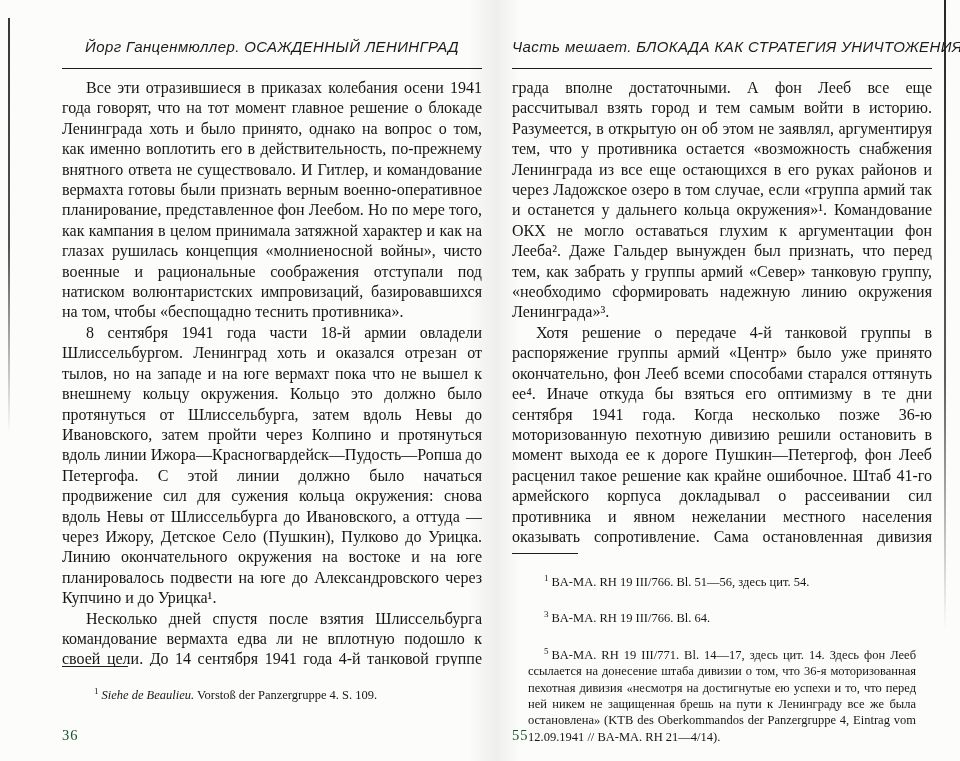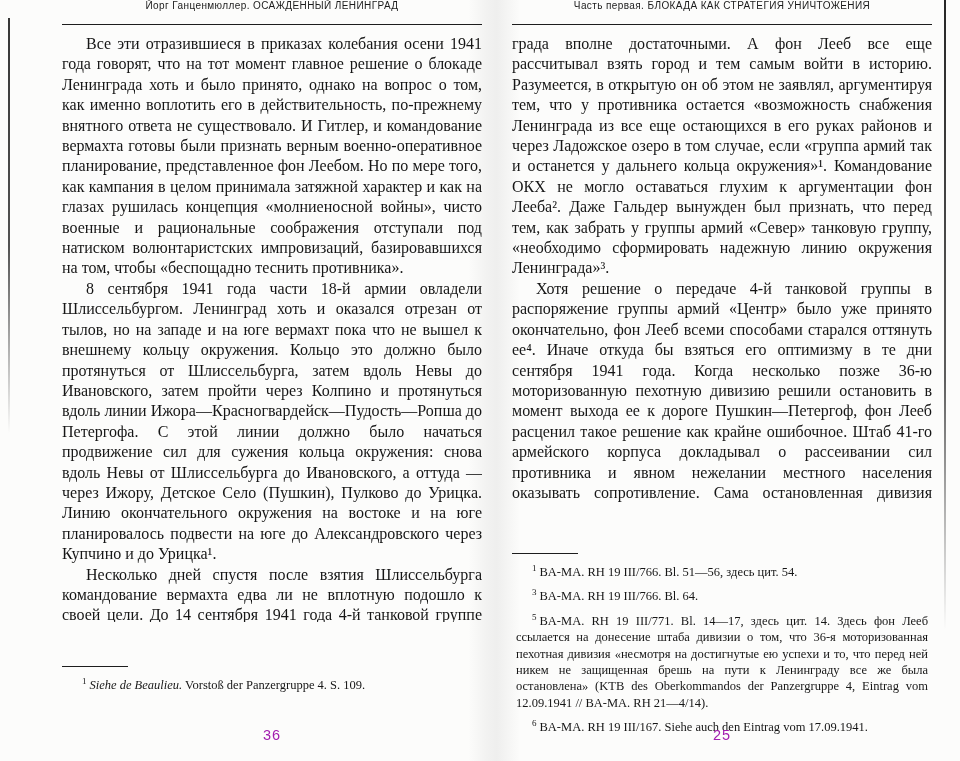--- a/index.html
+++ b/index.html
@@ -43,26 +43,28 @@
   .page {
     position: absolute;
     top: 0;
     width: 420px;
     height: 761px;
   }
   .page-left  { left: 62px;  }
   .page-right { left: 512px; }
 
   .running-head {
+    margin-top: 38px;
     text-align: center;
     font-family: "Liberation Sans", sans-serif;
-    font-size: 10px;
+    font-size: 15px;
     letter-spacing: 0.4px;
     color: #1b1b1b;
     white-space: nowrap;
+    font-style: italic;
   }
   .head-rule {
     margin-top: 13px;
     border: none;
     border-top: 1.5px solid #1d1d1d;
     height: 0;
   }
   .body-text {
     margin-top: 9px;
     font-family: "Liberation Serif", serif;
@@ -88,40 +90,40 @@
   .page-left  .footnotes { top: 666px; }
   .page-right .footnotes { top: 553px; }
   .fn-rule {
     width: 66px;
     border: none;
     border-top: 1.5px solid #1d1d1d;
     height: 0;
     margin: 0 0 6px 0;
   }
   .footnote {
-    margin: 4px;
+    margin: 16px;
     text-indent: 16px;
   }
   .fn-marker {
     vertical-align: super;
     font-size: 9px;
     margin-right: 3px;
   }
   .fn-author { font-style: italic; }
 
   .page-number {
     position: absolute;
     top: 727px;
     left: 0;
     width: 100%;
-    text-align: center;
-    font-family: Liberation Sans, sans-serif;
+    text-align: left;
+    font-family: Liberation Serif, serif;
     font-size: 14.5px;
     letter-spacing: 1px;
-    color: #a21caf;
+    color: #14532d;
   }
 </style>
 </head>
 <body>
 
 <div class="spread">
   <div class="edge-left"></div>
   <div class="edge-right"></div>
   <div class="spine"></div>
 
@@ -137,31 +139,31 @@
 
     <div class="footnotes">
       <div class="fn-rule"></div>
       <p class="footnote"><span class="fn-marker">1</span><span class="fn-author">Siehe de Beaulieu.</span> <span>Vorstoß der Panzergruppe 4. S. 109.</span></p>
     </div>
 
     <div class="page-number">36</div>
   </section>
 
   <section class="page page-right">
-    <div class="running-head">Часть первая. БЛОКАДА КАК СТРАТЕГИЯ УНИЧТОЖЕНИЯ</div>
+    <div class="running-head">Часть мешает. БЛОКАДА КАК СТРАТЕГИЯ УНИЧТОЖЕНИЯ</div>
     <div class="head-rule"></div>
 
     <div class="body-text">
       <p class="para">града вполне достаточными. А фон Лееб все еще рассчитывал взять город и тем самым войти в историю. Разумеется, в открытую он об этом не заявлял, аргументируя тем, что у противника остается «возможность снабжения Ленинграда из все еще остающихся в его руках районов и через Ладожское озеро в том случае, если «группа армий так и останется у дальнего кольца окружения»¹. Командование ОКХ не могло оставаться глухим к аргументации фон Лееба². Даже Гальдер вынужден был признать, что перед тем, как забрать у группы армий «Север» танковую группу, «необходимо сформировать надежную линию окружения Ленинграда»³.</p>
       <p class="para indent">Хотя решение о передаче 4-й танковой группы в распоряжение группы армий «Центр» было уже принято окончательно, фон Лееб всеми способами старался оттянуть ее⁴. Иначе откуда бы взяться его оптимизму в те дни сентября 1941 года. Когда несколько позже 36-ю моторизованную пехотную дивизию решили остановить в момент выхода ее к дороге Пушкин—Петергоф, фон Лееб расценил такое решение как крайне ошибочное. Штаб 41-го армейского корпуса докладывал о рассеивании сил противника и явном нежелании местного населения оказывать сопротивление. Сама остановленная дивизия также не рассчитывала столкнуться с серьезным сопротивлением врага⁵. По этой причине подобный приказ вызывал явное недоумение в частях дивизии. Генерал Рейнхардт докладывал о падении боевого духа, вызванном приказом корпусу прекратить продвижение вперед — «перед ними город, и ничто не мешает войти в него»⁶. Командующий 18-й армией генерал Георг фон</p>
     </div>
 
     <div class="footnotes">
       <div class="fn-rule"></div>
       <p class="footnote"><span class="fn-marker">1</span><span>BA-MA. RH 19 III/766. Bl. 51—56, здесь цит. 54.</span></p>
       <p class="footnote"><span class="fn-marker">3</span><span>BA-MA. RH 19 III/766. Bl. 64.</span></p>
       <p class="footnote"><span class="fn-marker">5</span><span>BA-MA. RH 19 III/771. Bl. 14—17, здесь цит. 14. Здесь фон Лееб ссылается на донесение штаба дивизии о том, что 36-я моторизованная пехотная дивизия «несмотря на достигнутые ею успехи и то, что перед ней никем не защищенная брешь на пути к Ленинграду все же была остановлена» (KTB des Oberkommandos der Panzergruppe 4, Eintrag vom 12.09.1941 // BA-MA. RH 21—4/14).</span></p>
       <p class="footnote"><span class="fn-marker">6</span><span>BA-MA. RH 19 III/167. Siehe auch den Eintrag vom 17.09.1941.</span></p>
     </div>
 
-    <div class="page-number">25</div>
+    <div class="page-number">55</div>
   </section>
 </div>
 
 </body></html>

